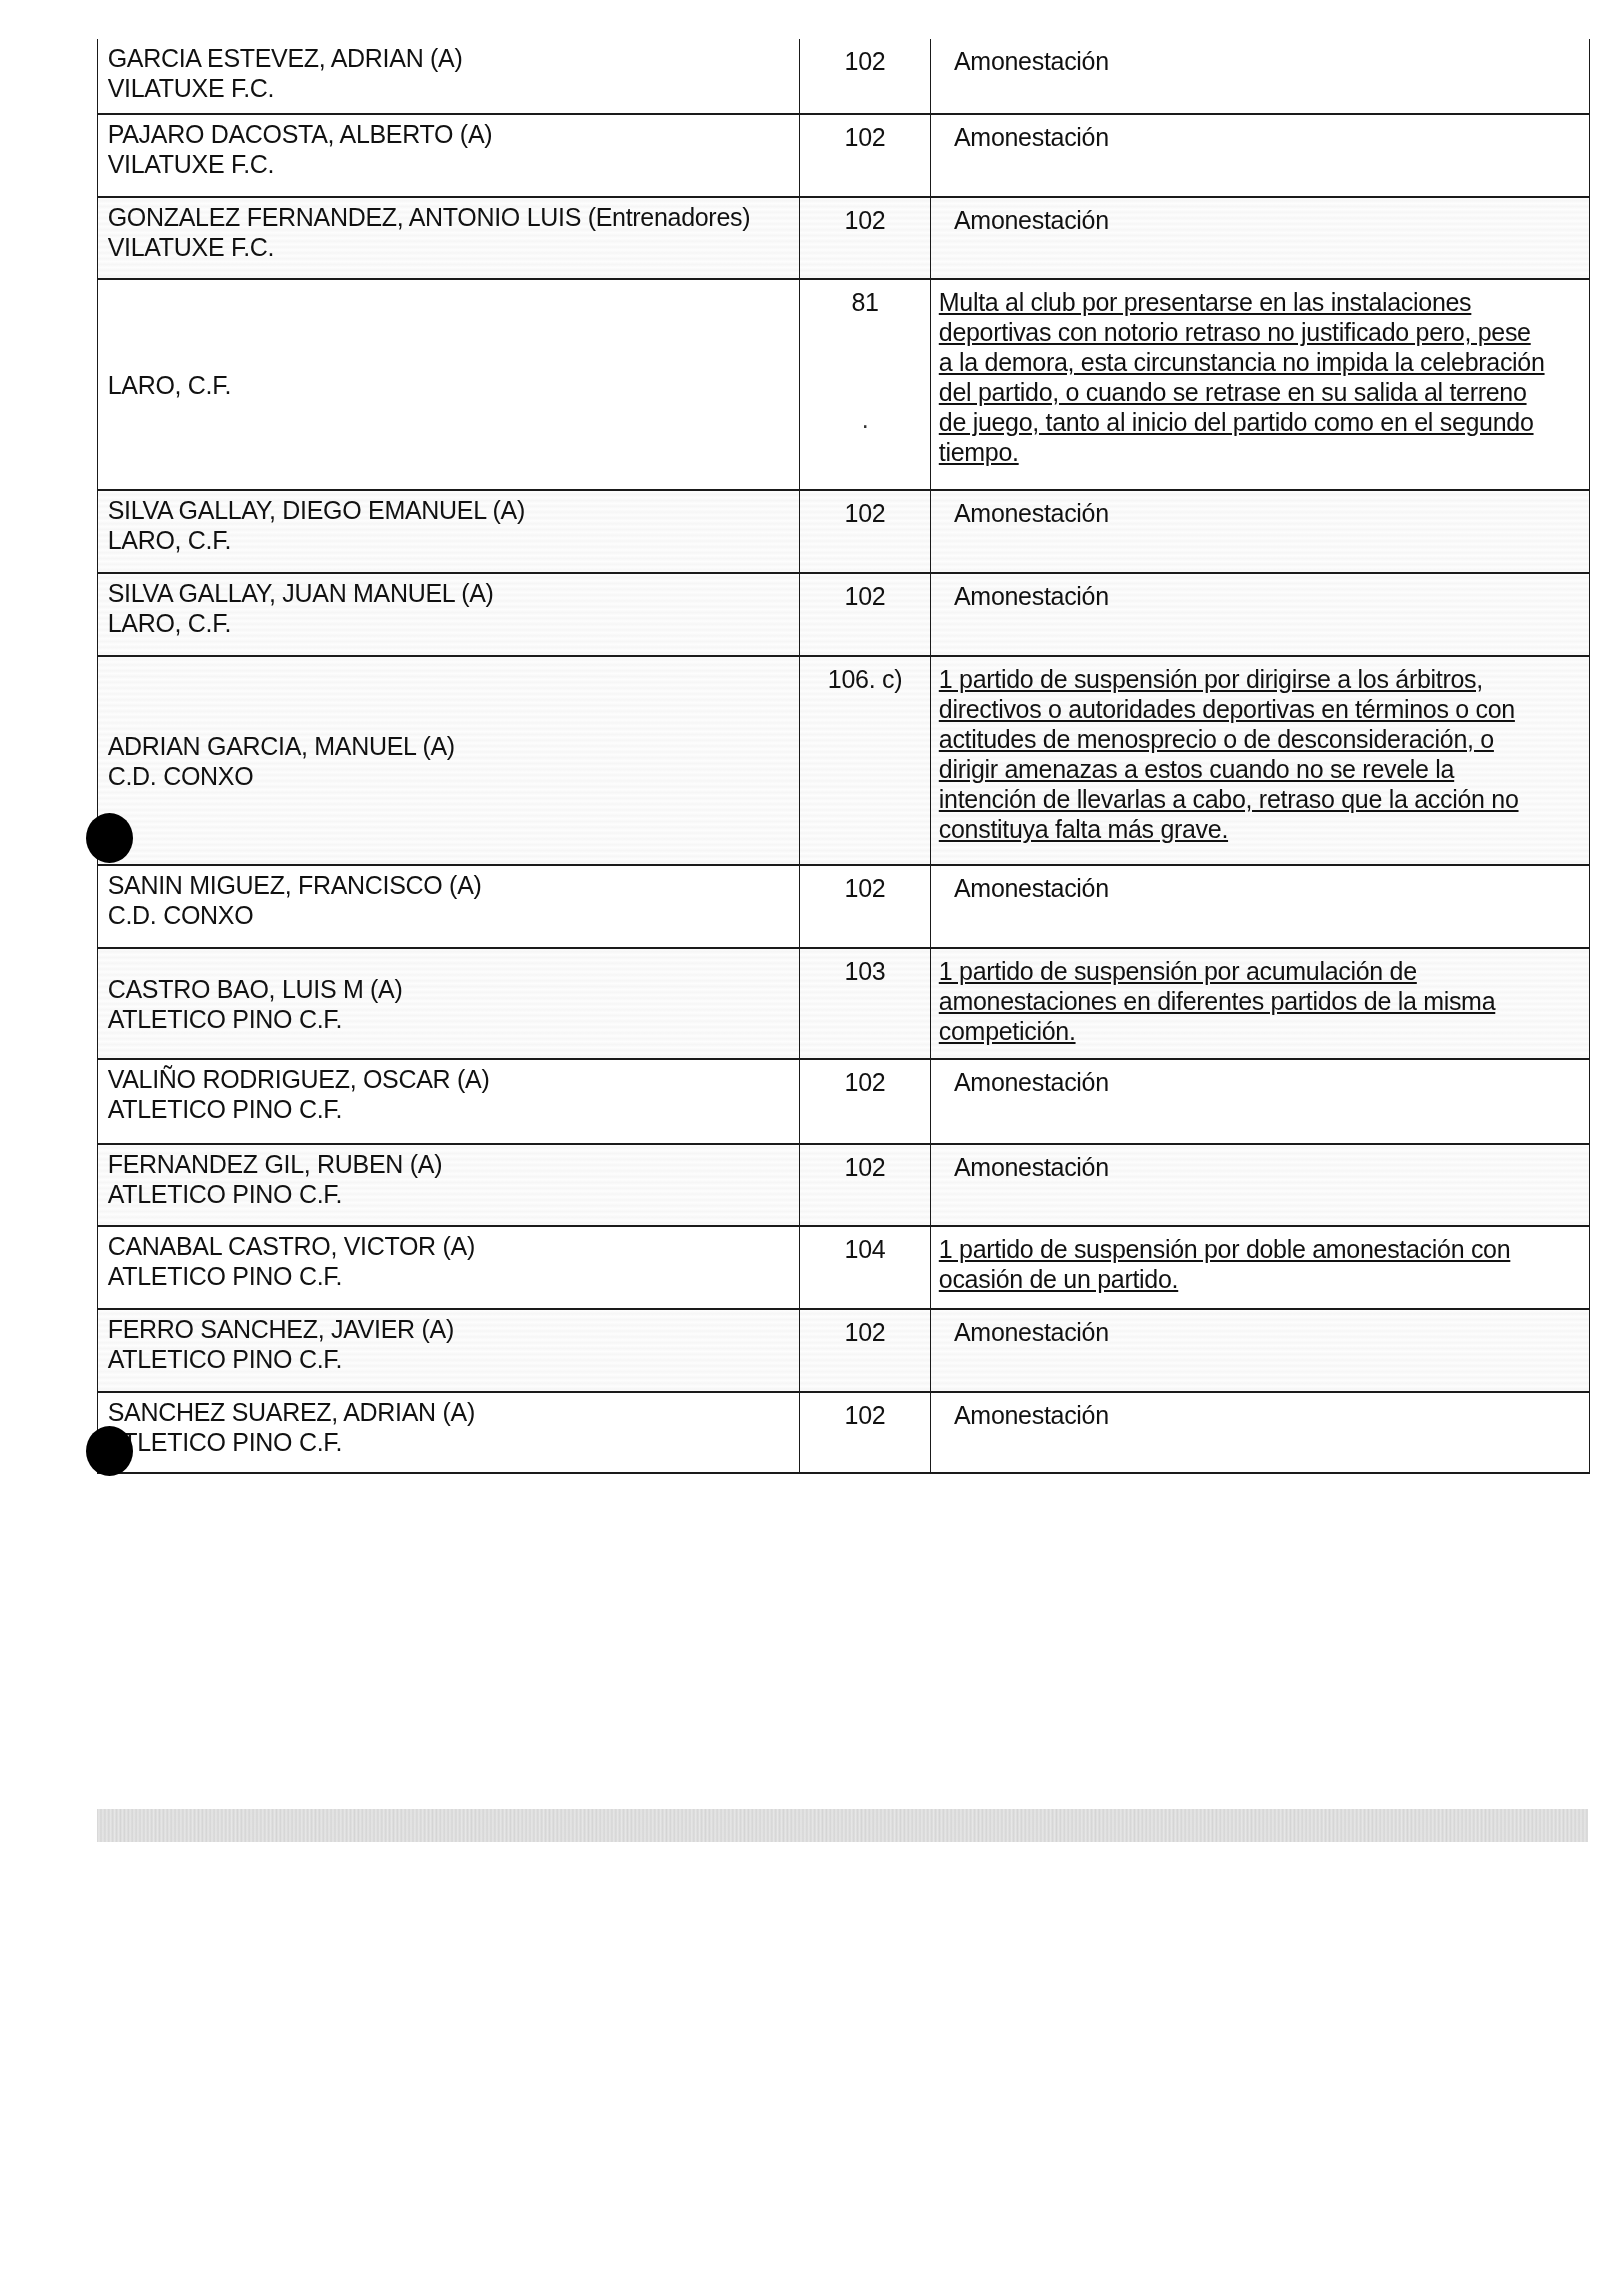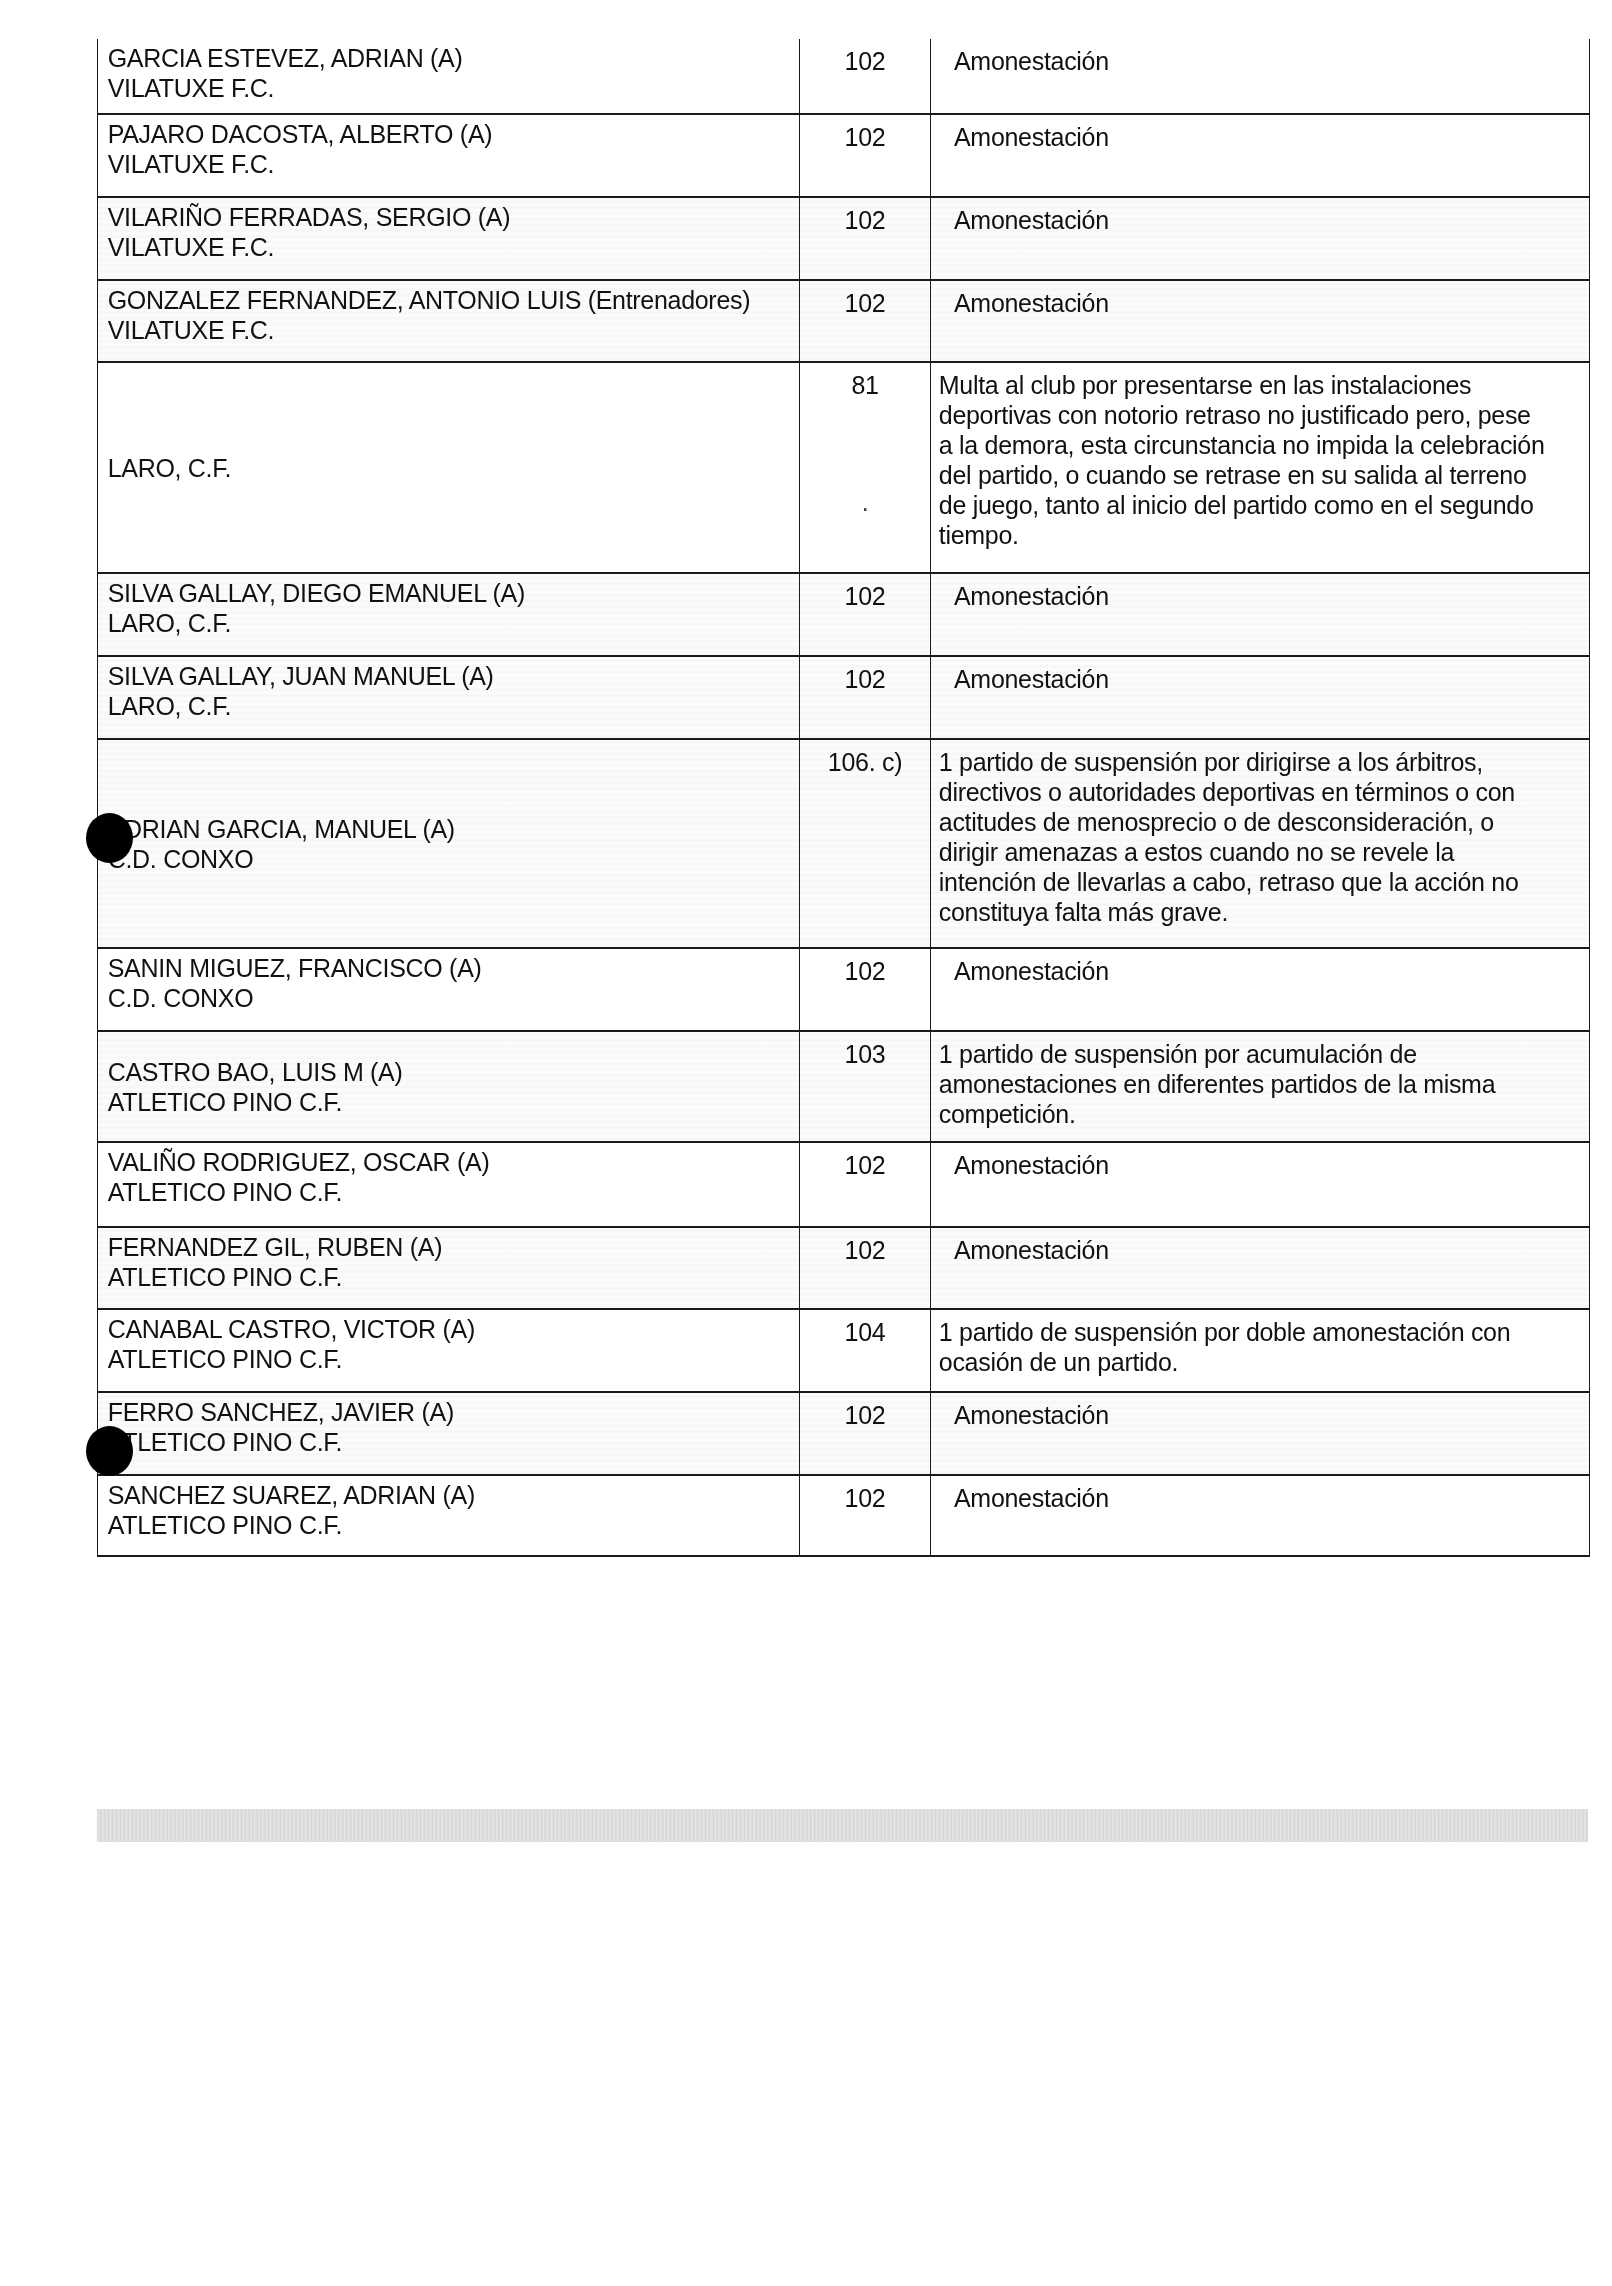--- a/index.html
+++ b/index.html
@@ -48,20 +48,21 @@
   }
   .cell-article {
     text-align: center;
     padding-top: 6.8px !important;
   }
   .cell-desc {
     padding: 6.8px 7.8px 0 23px !important;
   }
   .cell-desc.long {
     padding-left: 7.8px !important;
+    text-decoration: underline;
   }
   .line { display: block; white-space: nowrap; }
   .dot-mark {
     display: block;
     text-align: center;
     font-size: 25px;
     line-height: 19.4px;
     margin-top: 93px;
     color: #333;
   }
@@ -112,30 +113,20 @@
         <td class="cell-name">
           <span class="line">PAJARO DACOSTA, ALBERTO (A)</span>
           <span class="line">VILATUXE F.C.</span>
         </td>
         <td class="cell-article">102</td>
         <td class="cell-desc">
           <span class="line">Amonestación</span>
         </td>
       </tr>
 
-      <tr class="shade-row" style="height:83px">
-        <td class="cell-name">
-          <span class="line">VILARIÑO FERRADAS, SERGIO (A)</span>
-          <span class="line">VILATUXE F.C.</span>
-        </td>
-        <td class="cell-article">102</td>
-        <td class="cell-desc">
-          <span class="line">Amonestación</span>
-        </td>
-      </tr>
 
 
       <tr class="shade-row" style="height:82px">
         <td class="cell-name">
           <span class="line">GONZALEZ FERNANDEZ, ANTONIO LUIS (Entrenadores)</span>
           <span class="line">VILATUXE F.C.</span>
         </td>
         <td class="cell-article">102</td>
         <td class="cell-desc">
           <span class="line">Amonestación</span>

